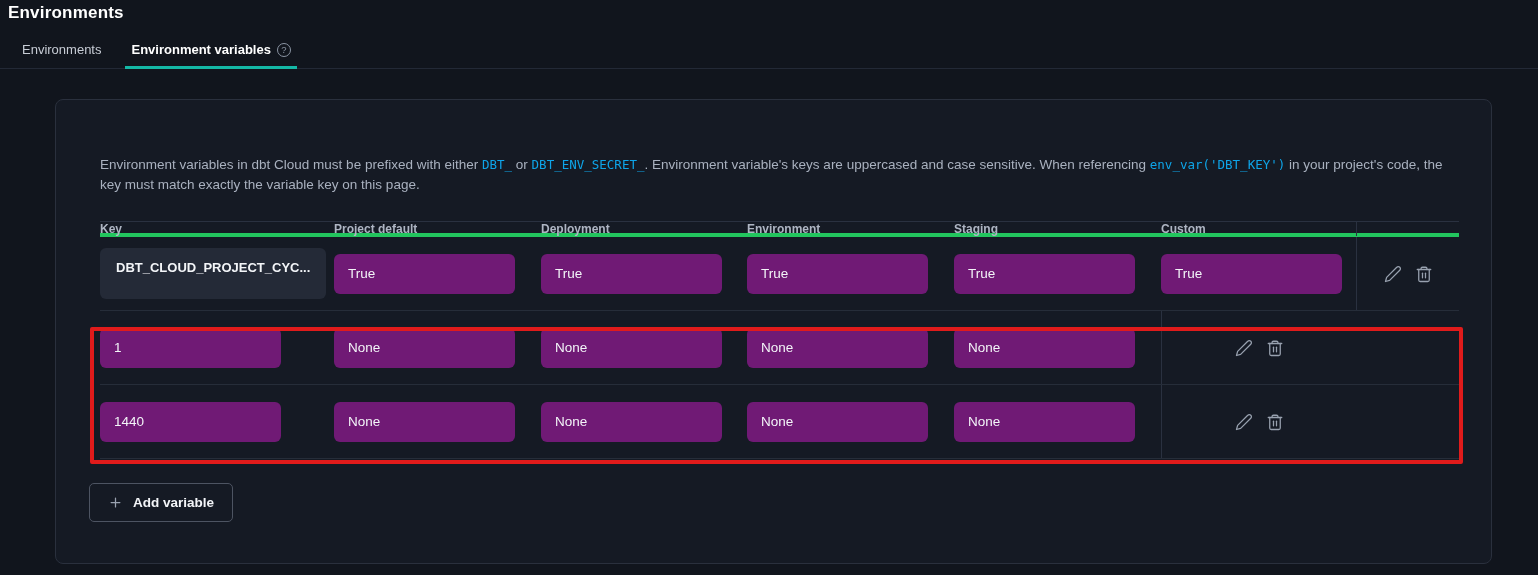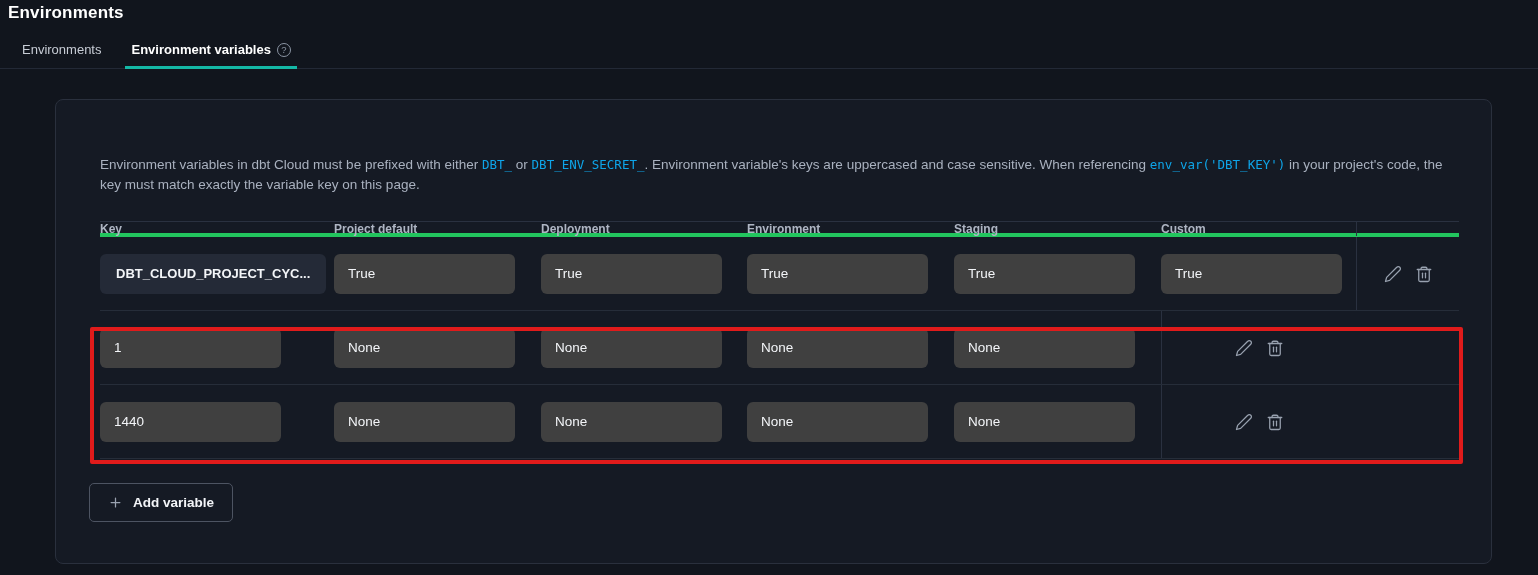--- a/index.html
+++ b/index.html
@@ -95,36 +95,36 @@
   }
   .th {
     font-size: 12px;
     font-weight: 700;
     color: #aeb5c3;
   }
   .th.actions-th { height: 100%; border-left: 1px solid #2a3140; }
   .trow { height: 74px; border-bottom: 1px solid #262d39; }
   .key-pill {
     display: inline-block;
-    height: 40px;
+    height: 51px;
     line-height: 40px;
     padding: 0 16px;
     background: #242a37;
     border-radius: 6px;
     font-size: 13px;
     font-weight: 700;
     color: #f3f5f8;
     white-space: nowrap;
   }
   .value-box {
     width: 181px;
     height: 40px;
     line-height: 40px;
     padding: 0 14px;
-    background: #404040;
+    background: #701a75;
     border-radius: 6px;
     font-size: 13.5px;
     color: #f3f5f8;
     white-space: nowrap;
     overflow: hidden;
   }
   .action-cell {
     display: flex;
     align-items: center;
     justify-content: center;

